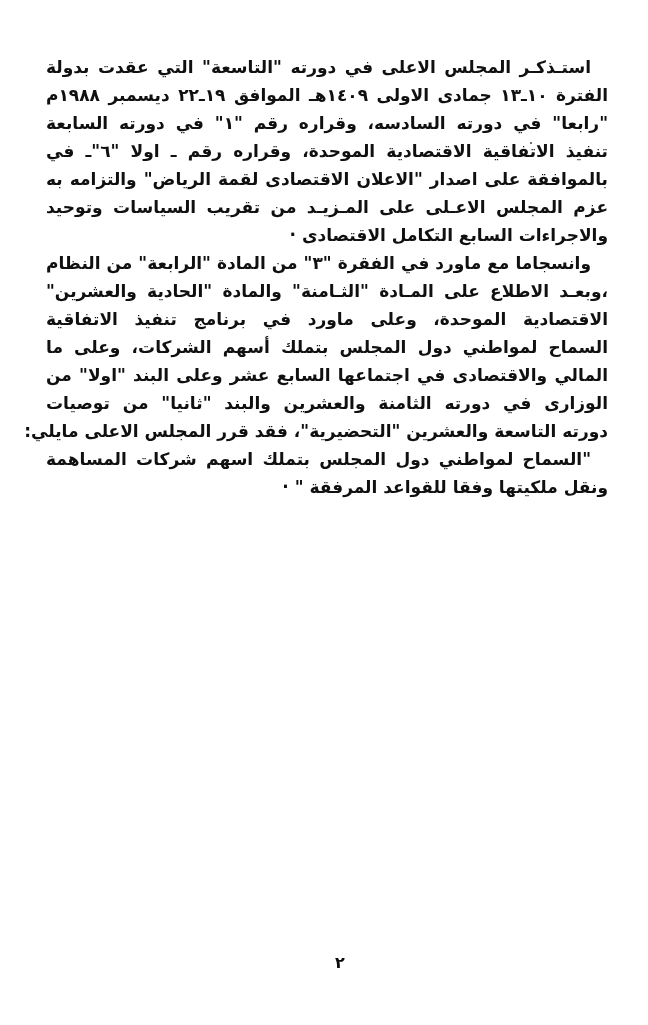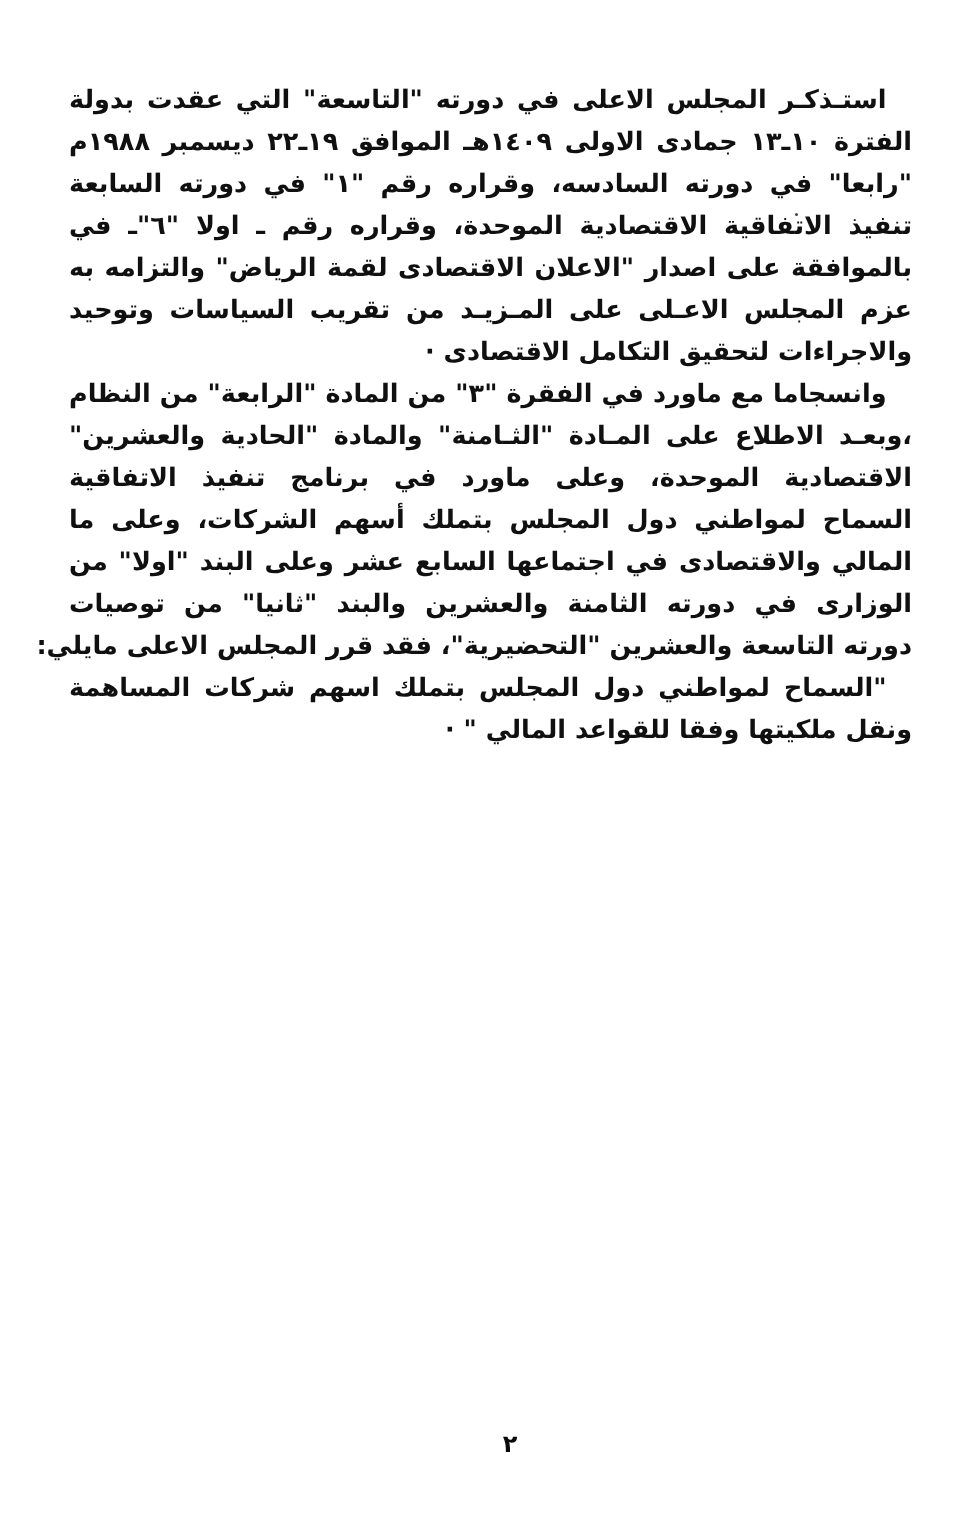--- a/index.html
+++ b/index.html
@@ -75,29 +75,29 @@
 
 <div class="page">
 
   <div class="textblock">
     <div class="line just indent">استـذكـر المجلس الاعلى في دورته "التاسعة" التي عقدت بدولة البحرين في</div>
     <div class="line just">الفترة ١٠ـ١٣ جمادى الاولى ١٤٠٩هـ الموافق ١٩ـ٢٢ ديسمبر ١٩٨٨م قراره رقم</div>
     <div class="line just">"رابعا" في دورته السادسه، وقراره رقم "١" في دورته السابعة بشأن برمجة</div>
     <div class="line just">تنفيذ الاتفاقية الاقتصادية الموحدة، وقراره رقم ـ اولا "٦"ـ في دورته الثامنة</div>
     <div class="line just">بالموافقة على اصدار "الاعلان الاقتصادى لقمة الرياض" والتزامه به والذى تضمن</div>
     <div class="line just">عزم المجلس الاعـلى على المـزيـد من تقريب السياسات وتوحيد الانظمة والقوانين</div>
-    <div class="line">والاجراءات لتحقيق التكامل الاقتصادى ·</div>
+    <div class="line">والاجراءات السابع التكامل الاقتصادى ·</div>
     <div class="line just indent">وانسجاما مع ماورد في الفقرة "٣" من المادة "الرابعة" من النظام الاساسي</div>
     <div class="line just">،وبعـد الاطلاع على المـادة "الثـامنة" والمادة "الحادية والعشرين" من الاتفاقية</div>
     <div class="line just">الاقتصادية الموحدة، وعلى ماورد في برنامج تنفيذ الاتفاقية الاقتصادية الموحدة حول</div>
     <div class="line just">السماح لمواطني دول المجلس بتملك أسهم الشركات، وعلى ما أوصت به لجنة التعاون</div>
     <div class="line just">المالي والاقتصادى في اجتماعها السابع عشر وعلى البند "اولا" من توصيات المجلس</div>
     <div class="line just">الوزارى في دورته الثامنة والعشرين والبند "ثانيا" من توصيات المجلس الوزارى في</div>
     <div class="line">دورته التاسعة والعشرين "التحضيرية"، فقد قرر المجلس الاعلى مايلي:</div>
     <div class="line just indent">"السماح لمواطني دول المجلس بتملك اسهم شركات المساهمة بالدول الاعضاء</div>
-    <div class="line">ونقل ملكيتها وفقا للقواعد المالي " ·</div>
+    <div class="line">ونقل ملكيتها وفقا للقواعد المرفقة " ·</div>
   </div>
 
   <div class="speck speck-1"></div>
 
   <div class="page-number">٢</div>
 
 </div>
 
 </body></html>

